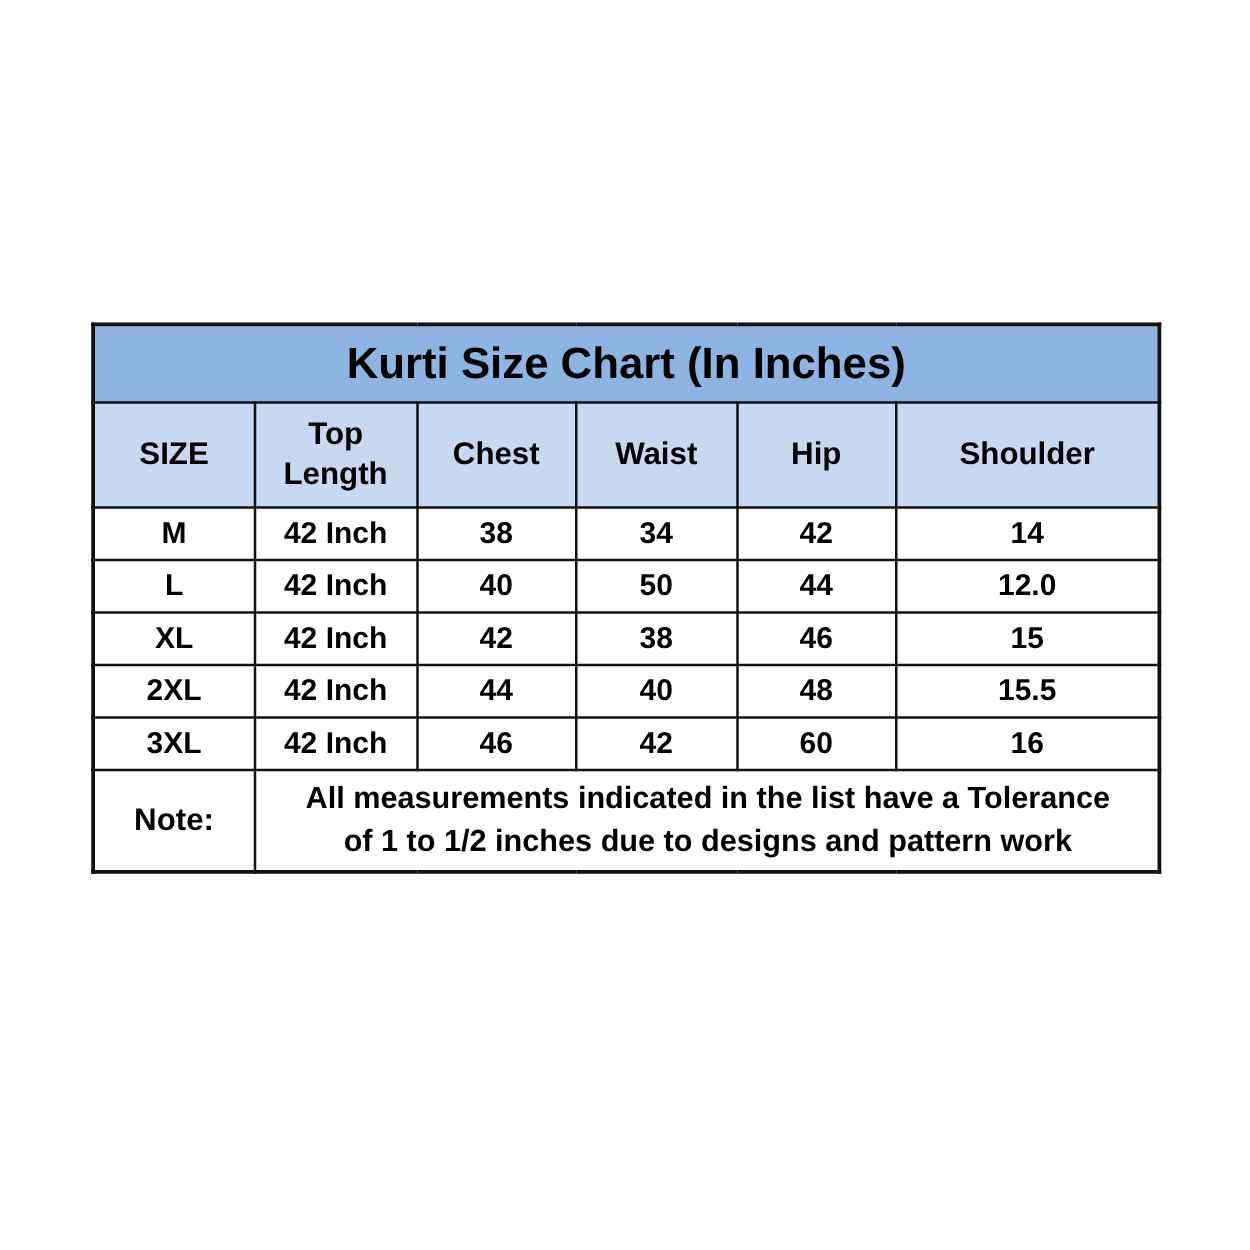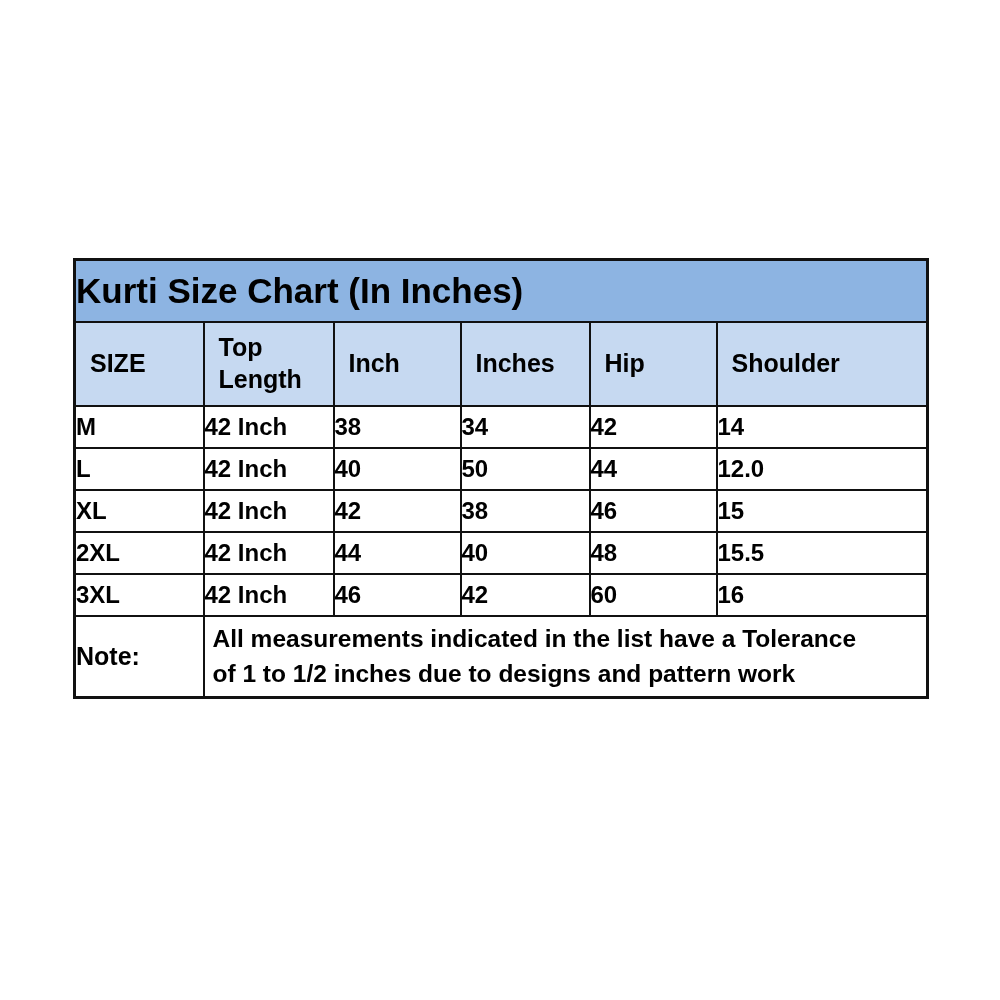--- a/index.html
+++ b/index.html
@@ -25,21 +25,21 @@
   }
   table.size-chart {
     width: 100%;
     border-collapse: collapse;
     table-layout: fixed;
     border: 3px solid var(--border);
     background: var(--row_bg);
   }
   table.size-chart td, table.size-chart th {
     border: 2.5px solid var(--border);
-    text-align: left;
+    text-align: center;
     vertical-align: middle;
     font-weight: bold;
     color: var(--text);
   }
   col.c-size   { width: 129px; }
   col.c-top    { width: 130px; }
   col.c-chest  { width: 127px; }
   col.c-waist  { width: 129px; }
   col.c-hip    { width: 127px; }
   col.c-shldr  { width: 211px; }
@@ -87,22 +87,22 @@
         <col class="c-hip">
         <col class="c-shldr">
     </colgroup>
     <tbody>
       <tr class="title-row">
         <td colspan="6">Kurti Size Chart (In Inches)</td>
       </tr>
       <tr class="header-row">
         <th>SIZE</th>
         <th>Top Length</th>
-        <th>Inch</th>
-        <th>Inches</th>
+        <th>Chest</th>
+        <th>Waist</th>
         <th>Hip</th>
         <th>Shoulder</th>
       </tr>
 
       <tr class="data-row">
         <td>M</td>
         <td>42 Inch</td>
         <td>38</td>
         <td>34</td>
         <td>42</td>

